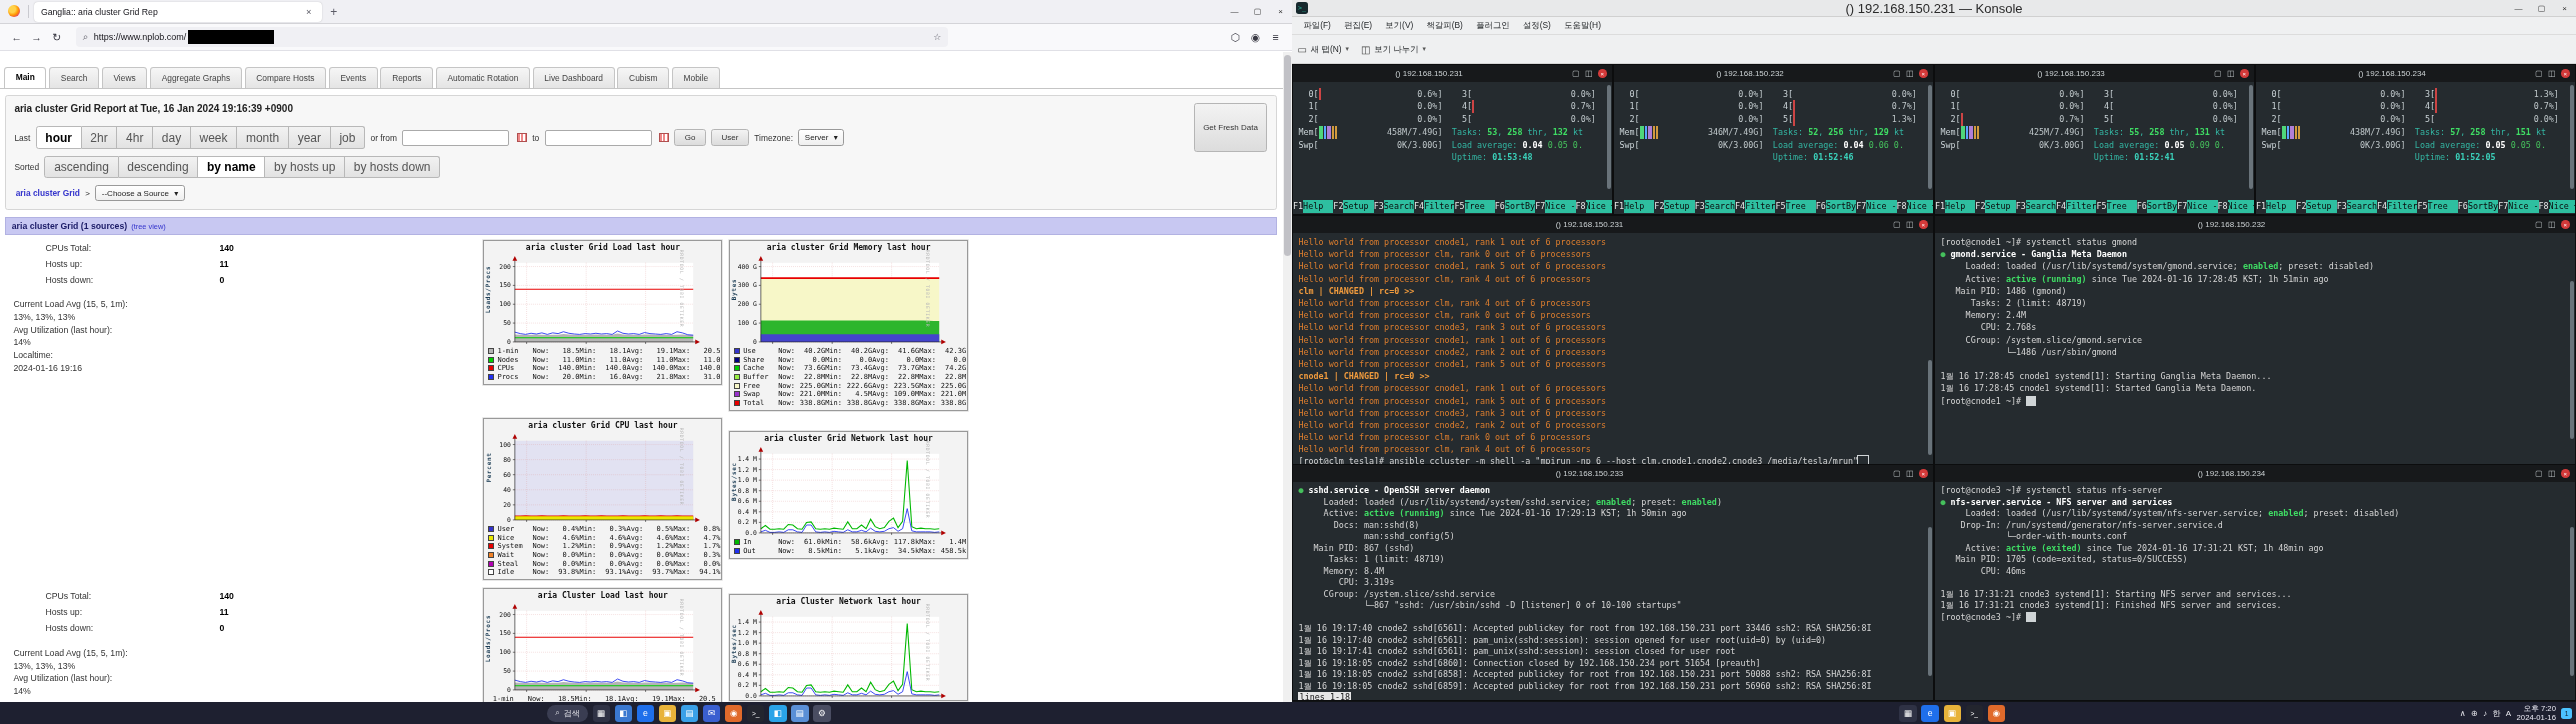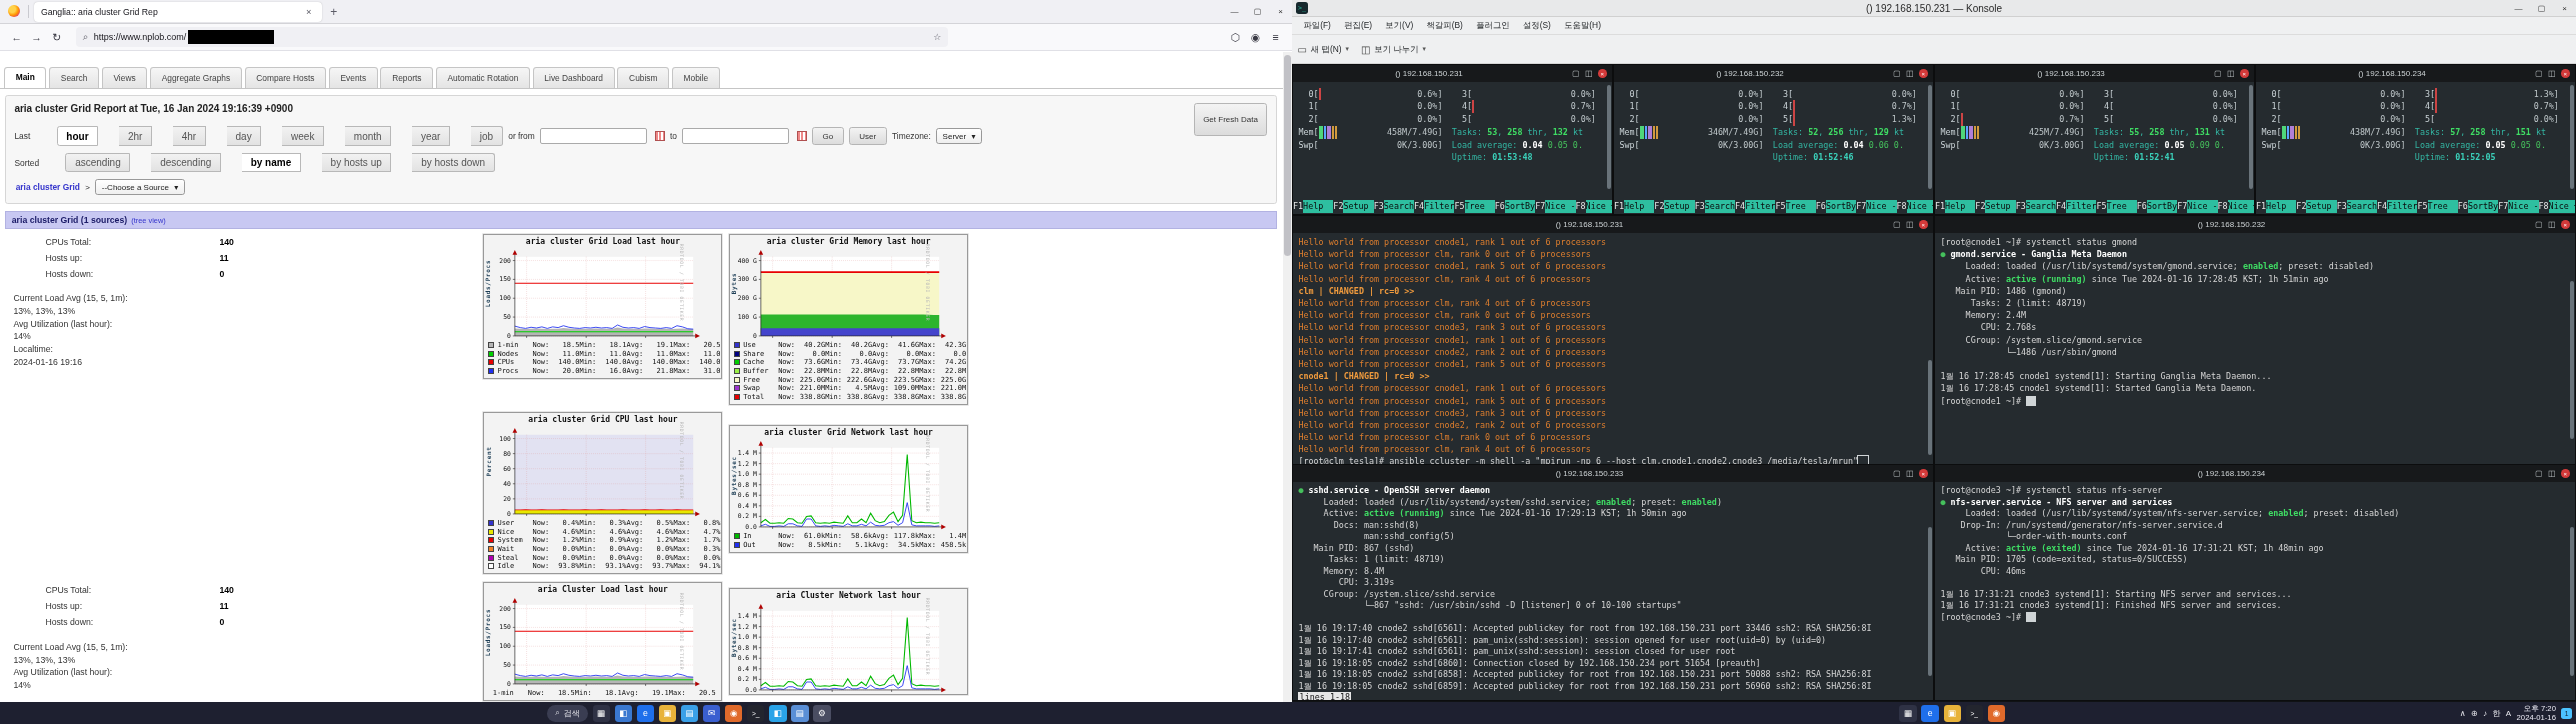--- a/index.html
+++ b/index.html
@@ -29,25 +29,25 @@
 
   
   #gang { position:absolute; left:0; top:52px; right:9.4px; bottom:0; background:#fff; overflow:hidden; font-size:8px; color:#222; }
   .scrollbar-v { position:absolute; right:0; top:52px; width:9.4px; bottom:0; background:#f0f0f0; }
   .scrollbar-v .thumb { position:absolute; left:1.3px; right:1.3px; top:2.7px; height:201px; background:#c1c1c6; border-radius:4px; }
   .gtabs { display:flex; gap:2.7px; padding:14.8px 0 0 4px; border-bottom:0.7px solid #c5c5c5; align-items:flex-end; }
   .gtab { background:linear-gradient(#f6f6f6,#e4e4e4); border:0.7px solid #c5c5c5; border-bottom:none; border-radius:3.4px 3.4px 0 0; padding:4.7px 10.7px; font-size:8.4px; color:#444; }
   .gtab.active { background:#fff; color:#000; padding-bottom:6px; margin-bottom:-0.7px; font-weight:bold; }
   .gpanel { margin:6.7px 5.4px 5.4px 5.4px; border:0.7px solid #d6d6d6; background:#f7f7f7; border-radius:2.7px; padding:6.7px 8px; position:relative; }
   .gtitle { font-weight:bold; font-size:10px; margin-bottom:12px; }
-  .gfresh { position:absolute; right:9.4px; top:6.7px; background:linear-gradient(#f3f3f3,#dcdcdc); border:0.7px solid #b5b5b5; border-radius:2.7px; padding:11px 8px; font-size:8px; color:#333;text-align:right; }
+  .gfresh { position:absolute; right:9.4px; top:6.7px; background:linear-gradient(#f3f3f3,#dcdcdc); border:0.7px solid #b5b5b5; border-radius:2.7px; padding:19px 8px; font-size:8px; color:#333;text-align:right; }
   .crow { display:flex; align-items:center; gap:5.4px; margin-bottom:6.7px; flex-wrap:nowrap; }
   .clabel { font-size:8.4px; color:#333; }
   .bset { display:inline-flex; }
-  .bset .bs { background:linear-gradient(#f2f2f2,#e2e2e2); border:0.7px solid #b8b8b8; border-left:none; padding:3.4px 8.7px; font-size:10px; color:#555;margin-left:21px; }
+  .bset .bs { background:linear-gradient(#f2f2f2,#e2e2e2); border:0.7px solid #b8b8b8; border-left:none; padding:3.4px 8.7px; font-size:12px; color:#555; }
   .bset .bs:first-child { border-left:0.7px solid #b8b8b8; border-radius:2.7px 0 0 2.7px; }
   .bset .bs:last-child { border-radius:0 2.7px 2.7px 0; }
   .bset .bs.on { background:#fff; color:#000; font-weight:bold; }
   .ginput { width:107px; height:16px; border:0.7px solid #aaa; background:#fff; border-radius:2px; position:relative; }
   .calic { display:inline-block; width:10px; height:9.4px; border:0.7px solid #b05050; margin-left:2px; vertical-align:middle;
            background:repeating-linear-gradient(90deg,#e88 0 2px,#fff 2px 3.4px), repeating-linear-gradient(0deg,#e88 0 2px,#fdd 2px 3.4px); }
   .gbtn { background:linear-gradient(#f3f3f3,#dcdcdc); border:0.7px solid #b5b5b5; border-radius:2.7px; padding:3.4px 9.4px; font-size:8px; color:#333; }
   .gsel { border:0.7px solid #999; border-radius:2.7px; background:linear-gradient(#fff,#efefef); padding:2.7px 5.4px; font-size:8px; color:#222; display:inline-flex; align-items:center; gap:5.4px; }
   .bcrow { margin:1.3px 0 1.3px 1.3px; }
   .bcrow a { color:#3535cc; font-weight:bold; font-size:8.4px; text-decoration:none; }
@@ -76,21 +76,21 @@
   .lgrow .sw { width:6px; height:6px; border:0.7px solid #444; margin-right:3.4px; flex:none; }
   .lgrow .nm { width:35px; flex:none; }
   .lgrow .cell { width:47px; flex:none; display:flex; }
   .lgrow .cell .ll { flex:none; }
   .lgrow .cell .lv { flex:1; text-align:right; }
 
   
   #konsole { position:absolute; left:1292px; top:0; width:1284px; height:702px; background:#eff0f1; overflow:hidden; }
   .k-titlebar { height:17.4px; background:#e8e9ea; display:flex; align-items:center; border-bottom:0.7px solid #d0d0d0; position:relative; }
   .k-appic { width:12px; height:12px; margin-left:4px; background:#16282d; border-radius:2.7px; color:#27c2a0; font-size:6.7px; font-family:"DejaVu Sans Mono",monospace; display:flex; align-items:center; justify-content:center; }
-  .k-title { position:absolute; left:0; right:0; text-align:center; font-size:10px; color:#2a2a2a; }
+  .k-title { position:absolute; left:0; right:0; text-align:center; font-size:13px; color:#2a2a2a; }
   .k-wctl { margin-left:auto; display:flex; z-index:2; }
   .k-wbtn { width:23px; height:17.4px; display:flex; align-items:center; justify-content:center; color:#333; font-size:8px; }
   .k-menubar { height:18px; background:#eff0f1; display:flex; align-items:center; padding-left:5.4px; gap:1.3px; border-bottom:0.7px solid #dcdcdc; }
   .k-menu { font-size:8.4px; color:#232629; padding:2.7px 6px; border-radius:2px; }
   .k-toolbar { height:29px; background:#eff0f1; display:flex; align-items:center; padding-left:5.4px; gap:12px; border-bottom:0.7px solid #d5d5d5; }
   .k-tool { display:flex; align-items:center; gap:4px; font-size:8.4px; color:#232629; }
   .k-tool .tic { font-size:10px; color:#444; }
   .k-tool .caret { font-size:6.7px; color:#555; }
   .k-grid { position:absolute; left:0; top:64px; right:0; bottom:0; background:#101214; }
   .pane { position:absolute; background:#252b2f; overflow:hidden; border:0.7px solid #0c0d0e; }

